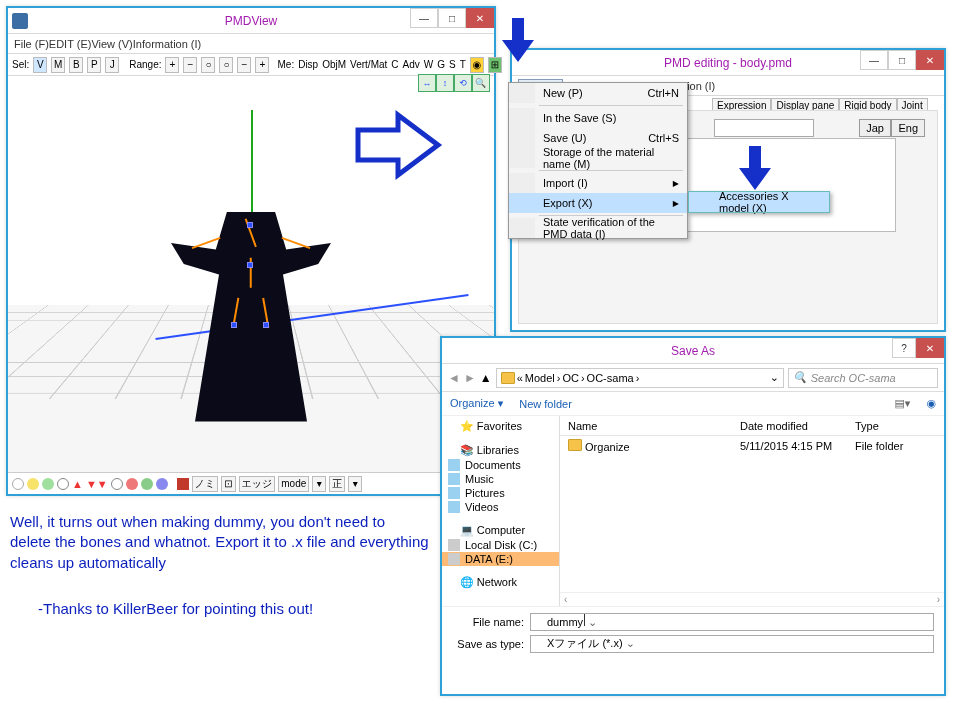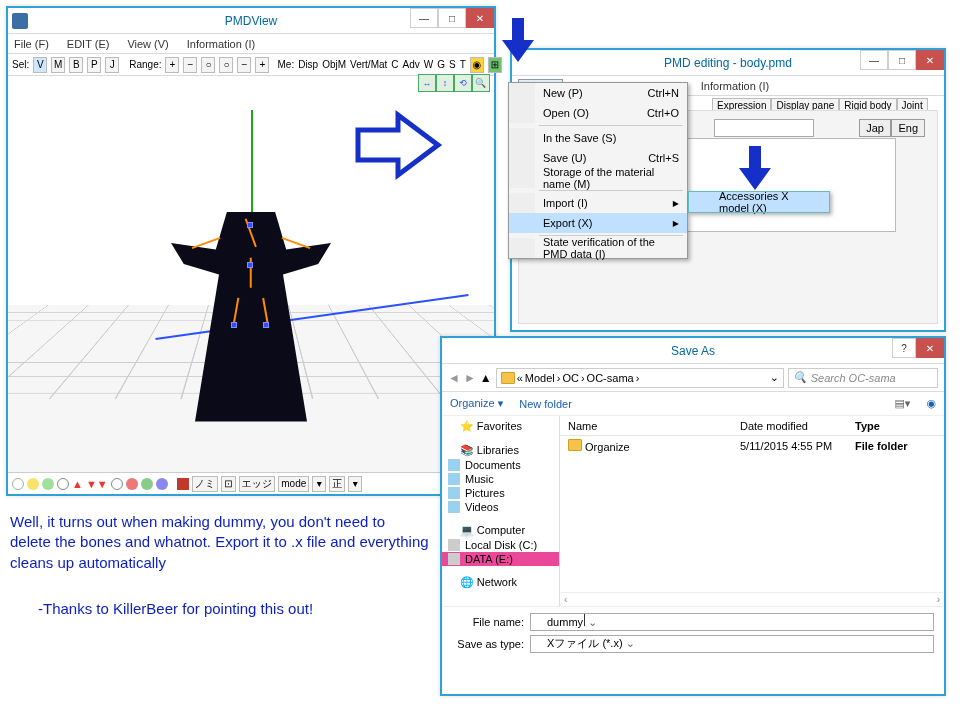--- a/index.html
+++ b/index.html
@@ -2,28 +2,28 @@
 <html><head>
 <meta charset="utf-8">
 <style>
 * { box-sizing: border-box; margin: 0; padding: 0; font-family: "Segoe UI", Tahoma, sans-serif; }
 body { width: 960px; height: 706px; background: #fff; position: relative; overflow: hidden; font-size: 11px; }
 
 
 .window { position: absolute; border: 2px solid #2ea2d6; background: #fff; box-shadow: 0 0 4px rgba(0,0,0,.15); }
 .titlebar { height: 26px; background: #fff; display: flex; align-items: center; padding: 0 4px; border-bottom: 1px solid #d9d9d9; }
 .titlebar.center { justify-content: center; }
-.titlebar .title { color: #0369a1; font-size: 12px; text-align: right; }
+.titlebar .title { color: #a21caf; font-size: 12px; text-align: right; }
 .ticon { width: 16px; height: 16px; background: #3a6ea5; margin-right: 6px; border-radius: 2px; }
 .winbtns { position: absolute; right: 0; top: 0; display: flex; }
 .wbtn { width: 28px; height: 20px; background: #fff; border: 1px solid #cfcfcf; display: flex; align-items: center; justify-content: center; font-size: 10px; color:#333; }
 .wbtn.red { background: #c8504f; color: #fff; border-color:#c8504f; }
 .wbtn.narrow { width: 24px; }
 
-.menubar { display: flex; padding: 2px 6px; gap: 18px; border-bottom: 1px solid #d9d9d9; height: 20px; align-items:center; }
+.menubar { display: flex; padding: 2px 6px; gap: 0; border-bottom: 1px solid #d9d9d9; height: 20px; align-items:center; }
 .menubar span { color: #333; }
 
 .toolbar { display: flex; gap: 4px; padding: 2px 4px; border-bottom: 1px solid #d9d9d9; align-items:center; flex-wrap: nowrap; height:22px; font-size:10px; }
 .tbtn { border:1px solid #bbb; background:#f4f4f4; padding:0 2px; height:16px; display:inline-flex; align-items:center; justify-content:center; font-size:10px; min-width:14px; }
 
 
 #pmdview { left: 6px; top: 6px; width: 490px; height: 490px; }
 #pmdview .viewport { position:absolute; left:0; right:0; top:92px; bottom:22px; background: linear-gradient(#fff 55%, #f6f6f6 55%); overflow:hidden; }
 #pmdview .grid { position:absolute; inset:0; background-image:
   linear-gradient(#bbb 1px, transparent 1px),
@@ -65,25 +65,25 @@
 
 
 #saveas { right:14px; top:336px; width:506px; height:360px; }
 #saveas .addr { height:28px; display:flex; align-items:center; padding:0 6px; gap:4px; border-bottom:1px solid #ddd; }
 #saveas .crumb { flex:1; border:1px solid #ccc; height:20px; display:flex; align-items:center; padding:0 4px; gap:2px; font-size:11px; }
 #saveas .search { width:150px; border:1px solid #ccc; height:20px; display:flex; align-items:center; padding:0 4px; color:#888; font-style:italic; gap:4px; }
 #saveas .orgrow { height:24px; display:flex; align-items:center; padding:0 8px; gap:16px; border-bottom:1px solid #eee; color:#1a5fb4; }
 #saveas .split { display:flex; height:190px; }
 #saveas .nav { width:118px; border-right:1px solid #ddd; overflow:hidden; padding:2px 0; }
 #saveas .navitem { display:flex; align-items:center; gap:5px; padding:1px 6px; font-size:11px; }
-#saveas .navitem.hi { background:#ec4899; }
+#saveas .navitem.hi { background:#fdba74; }
 #saveas .navhdr { padding:2px 6px 1px 18px; font-size:11px; }
 #saveas .files { flex:1; display:flex; flex-direction:column; }
 #saveas .fhdr { display:flex; border-bottom:1px solid #e5e5e5; height:20px; align-items:center; font-size:11px; }
-#saveas .fcol1{ width:180px; padding-left:8px;} .fcol2{ width:115px;} .fcol3{flex:1;font-weight:bold;}
+#saveas .fcol1{ width:180px; padding-left:8px;} .fcol2{ width:115px;} .fcol3{flex:1;}
 #saveas .frow { display:flex; height:20px; align-items:center; font-size:11px; }
 #saveas .bottom { border-top:1px solid #eee; padding:6px 10px; }
 #saveas .lrow { display:flex; align-items:center; gap:6px; margin-bottom:4px; }
 #saveas .lrow label{ width:72px; text-align:right; font-size:11px; }
 #saveas .lrow .in { flex:1; border:1px solid #aaa; height:18px; padding:0 16px; font-size:11px; background:#fff; }
 #saveas .drop::after{ content:" ⌄"; color:#666;}
 #saveas .btnrow { display:flex; justify-content:space-between; margin-top:6px; align-items:center; }
 #saveas .dbtn { width:74px; height:22px; border:1px solid #999; background:#eee; display:inline-flex; align-items:center; justify-content:center; }
 
 
@@ -220,24 +220,20 @@
     <span class="btn" style="position:absolute;right:12px;top:8px">Eng</span>
   </div>
   <div class="lbox"></div>
 </div>
 
 <div id="filemenu">
   <div class="mi">
       <span>New (P)</span>
       <span>Ctrl+N</span>
     </div>
-  <div class="mi">
-      <span>Open (O)</span>
-      <span>Ctrl+O</span>
-    </div>
   <div class="sep"></div>
   <div class="mi">
       <span>In the Save (S)</span>
       <span></span>
     </div>
   <div class="mi">
       <span>Save (U)</span>
       <span>Ctrl+S</span>
     </div>
   <div class="mi">
@@ -332,21 +328,21 @@
       <div class="navhdr">🌐 <span>Network</span></div>
     </div>
     <div class="files">
       <div class="fhdr">
         <span class="fcol1">Name</span>
         <span class="fcol2">Date modified</span>
         <span class="fcol3">Type</span>
       </div>
       <div class="frow">
         <span class="fcol1"><span class="ficon"></span> <span>Organize</span></span>
-        <span class="fcol2">5/11/2015 4:55 PM</span>
+        <span class="fcol2">5/11/2015 4:15 PM</span>
         <span class="fcol3">File folder</span>
       </div>
       <div style="flex:1"></div>
       <div style="height:14px;border-top:1px solid #eee;display:flex;align-items:center;font-size:10px;color:#888;padding:0 4px">‹<span style="flex:1"></span>›</div>
     </div>
   </div>
   <div class="bottom">
     <div class="lrow">
       <label>File name:</label>
       <div class="in drop"><span>dummy</span><span style="border-right:1px solid #333;margin-left:1px;height:12px;display:inline-block"></span></div>

